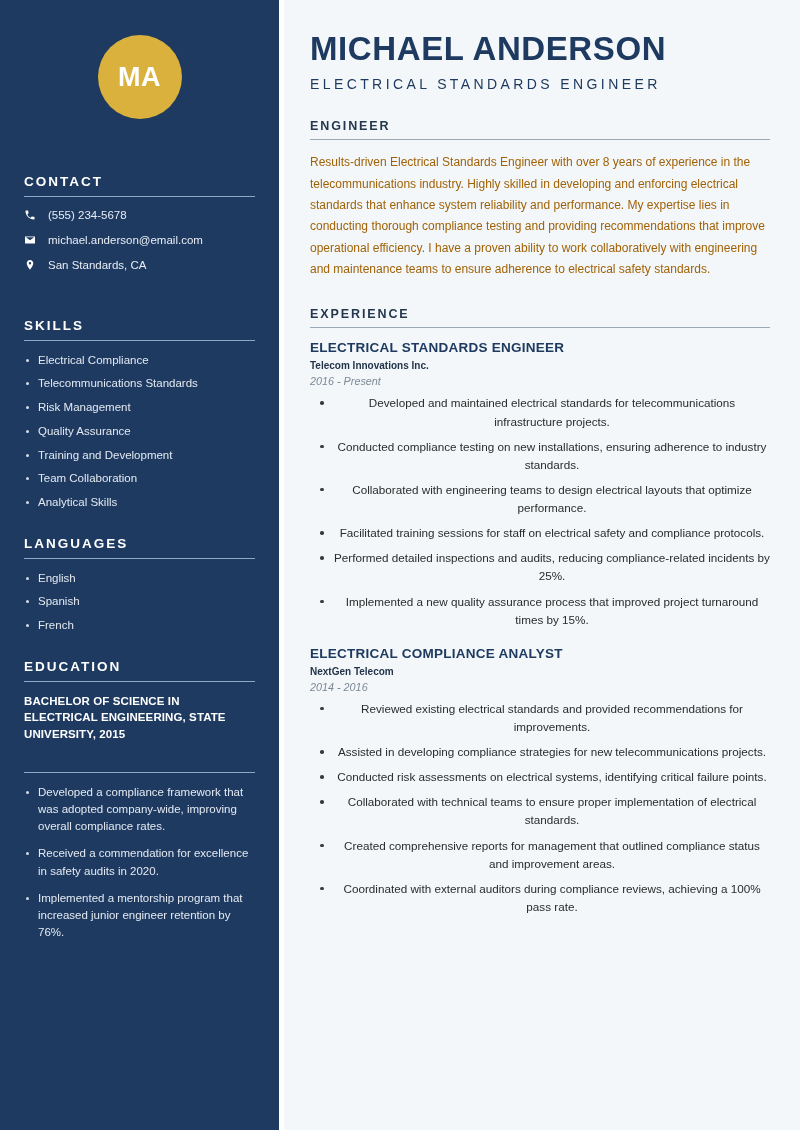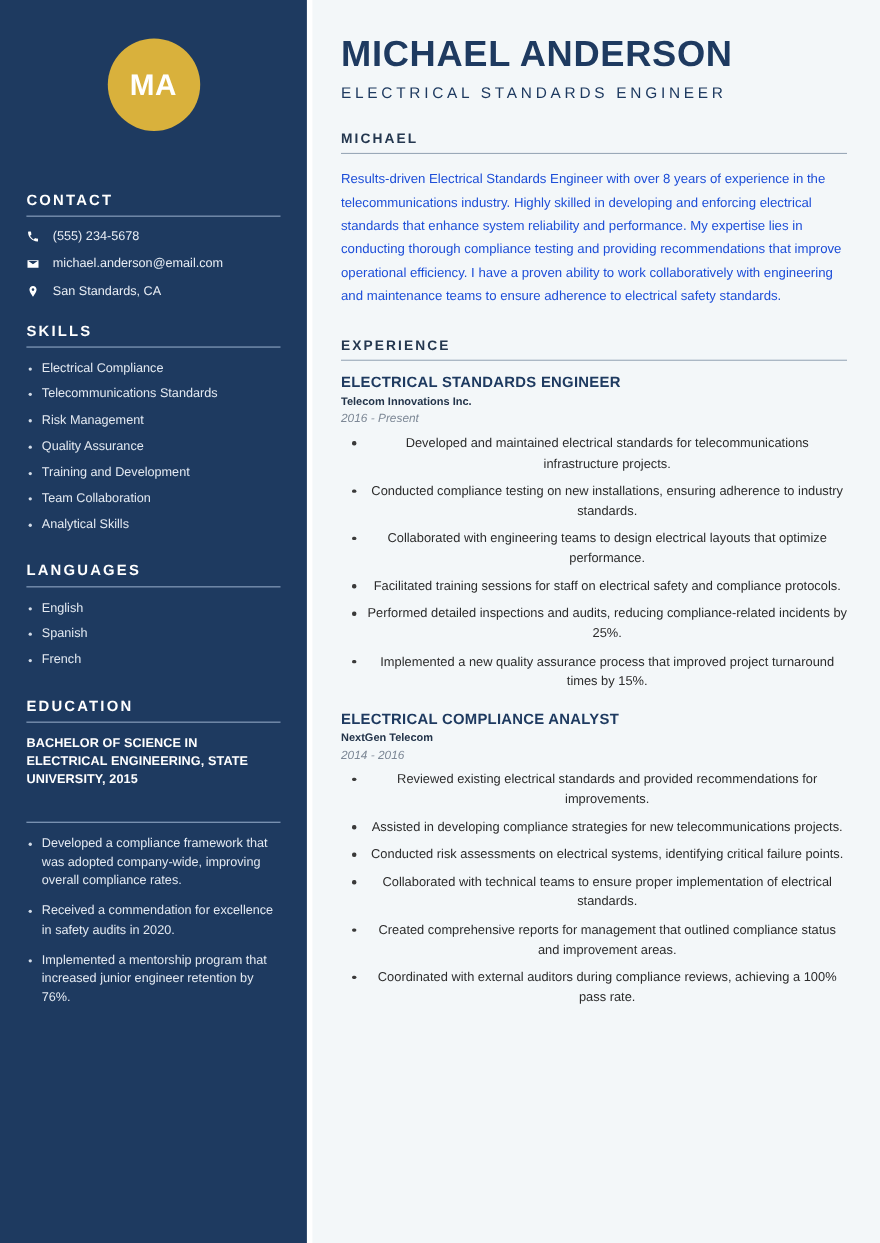--- a/index.html
+++ b/index.html
@@ -64,21 +64,21 @@
     padding-bottom: 7px;
   }
   .side-rule {
     height: 1px;
     background: #8FA6C4;
     width: 100%;
     margin-bottom: 11px;
   }
 
   .sec-contact { margin-top: 55px; }
-  .sec-skills { margin-top: 20px; }
+  .sec-skills { margin-top: 45px; }
   .sec-languages { margin-top: 25px; }
   .sec-education { margin-top: 25px; }
   .sec-achievements { margin-top: 29px; }
 
   
   .contact-list { list-style: none; }
   .contact-item {
     display: flex;
     align-items: center;
     margin-bottom: 10px;
@@ -170,21 +170,21 @@
   .main-rule {
     height: 1px;
     background: #9AA9B8;
     width: 100%;
     margin-bottom: 12px;
   }
 
   .profile-text {
     font-size: 12px;
     line-height: 1.78;
-    color: #1d4ed8;
+    color: #a16207;
   }
 
   .job { margin-bottom: 4px; }
   .job + .job { margin-top: 17px; }
 
   .job-title {
     font-size: 13.5px;
     font-weight: bold;
     color: #1E3A60;
     letter-spacing: 0.25px;
@@ -307,21 +307,21 @@
   </aside>
 
   <div class="gutter"></div>
 
   <main class="main">
 
     <h1 class="name">MICHAEL ANDERSON</h1>
     <div class="role">ELECTRICAL STANDARDS ENGINEER</div>
 
     <section class="main-section">
-      <div class="main-heading">MICHAEL</div>
+      <div class="main-heading">ENGINEER</div>
       <div class="main-rule"></div>
       <p class="profile-text">Results-driven Electrical Standards Engineer with over 8 years of experience in the telecommunications industry. Highly skilled in developing and enforcing electrical standards that enhance system reliability and performance. My expertise lies in conducting thorough compliance testing and providing recommendations that improve operational efficiency. I have a proven ability to work collaboratively with engineering and maintenance teams to ensure adherence to electrical safety standards.</p>
     </section>
 
     <section class="main-section">
       <div class="main-heading">EXPERIENCE</div>
       <div class="main-rule"></div>
 
       <div class="job">
         <div class="job-title">ELECTRICAL STANDARDS ENGINEER</div>

